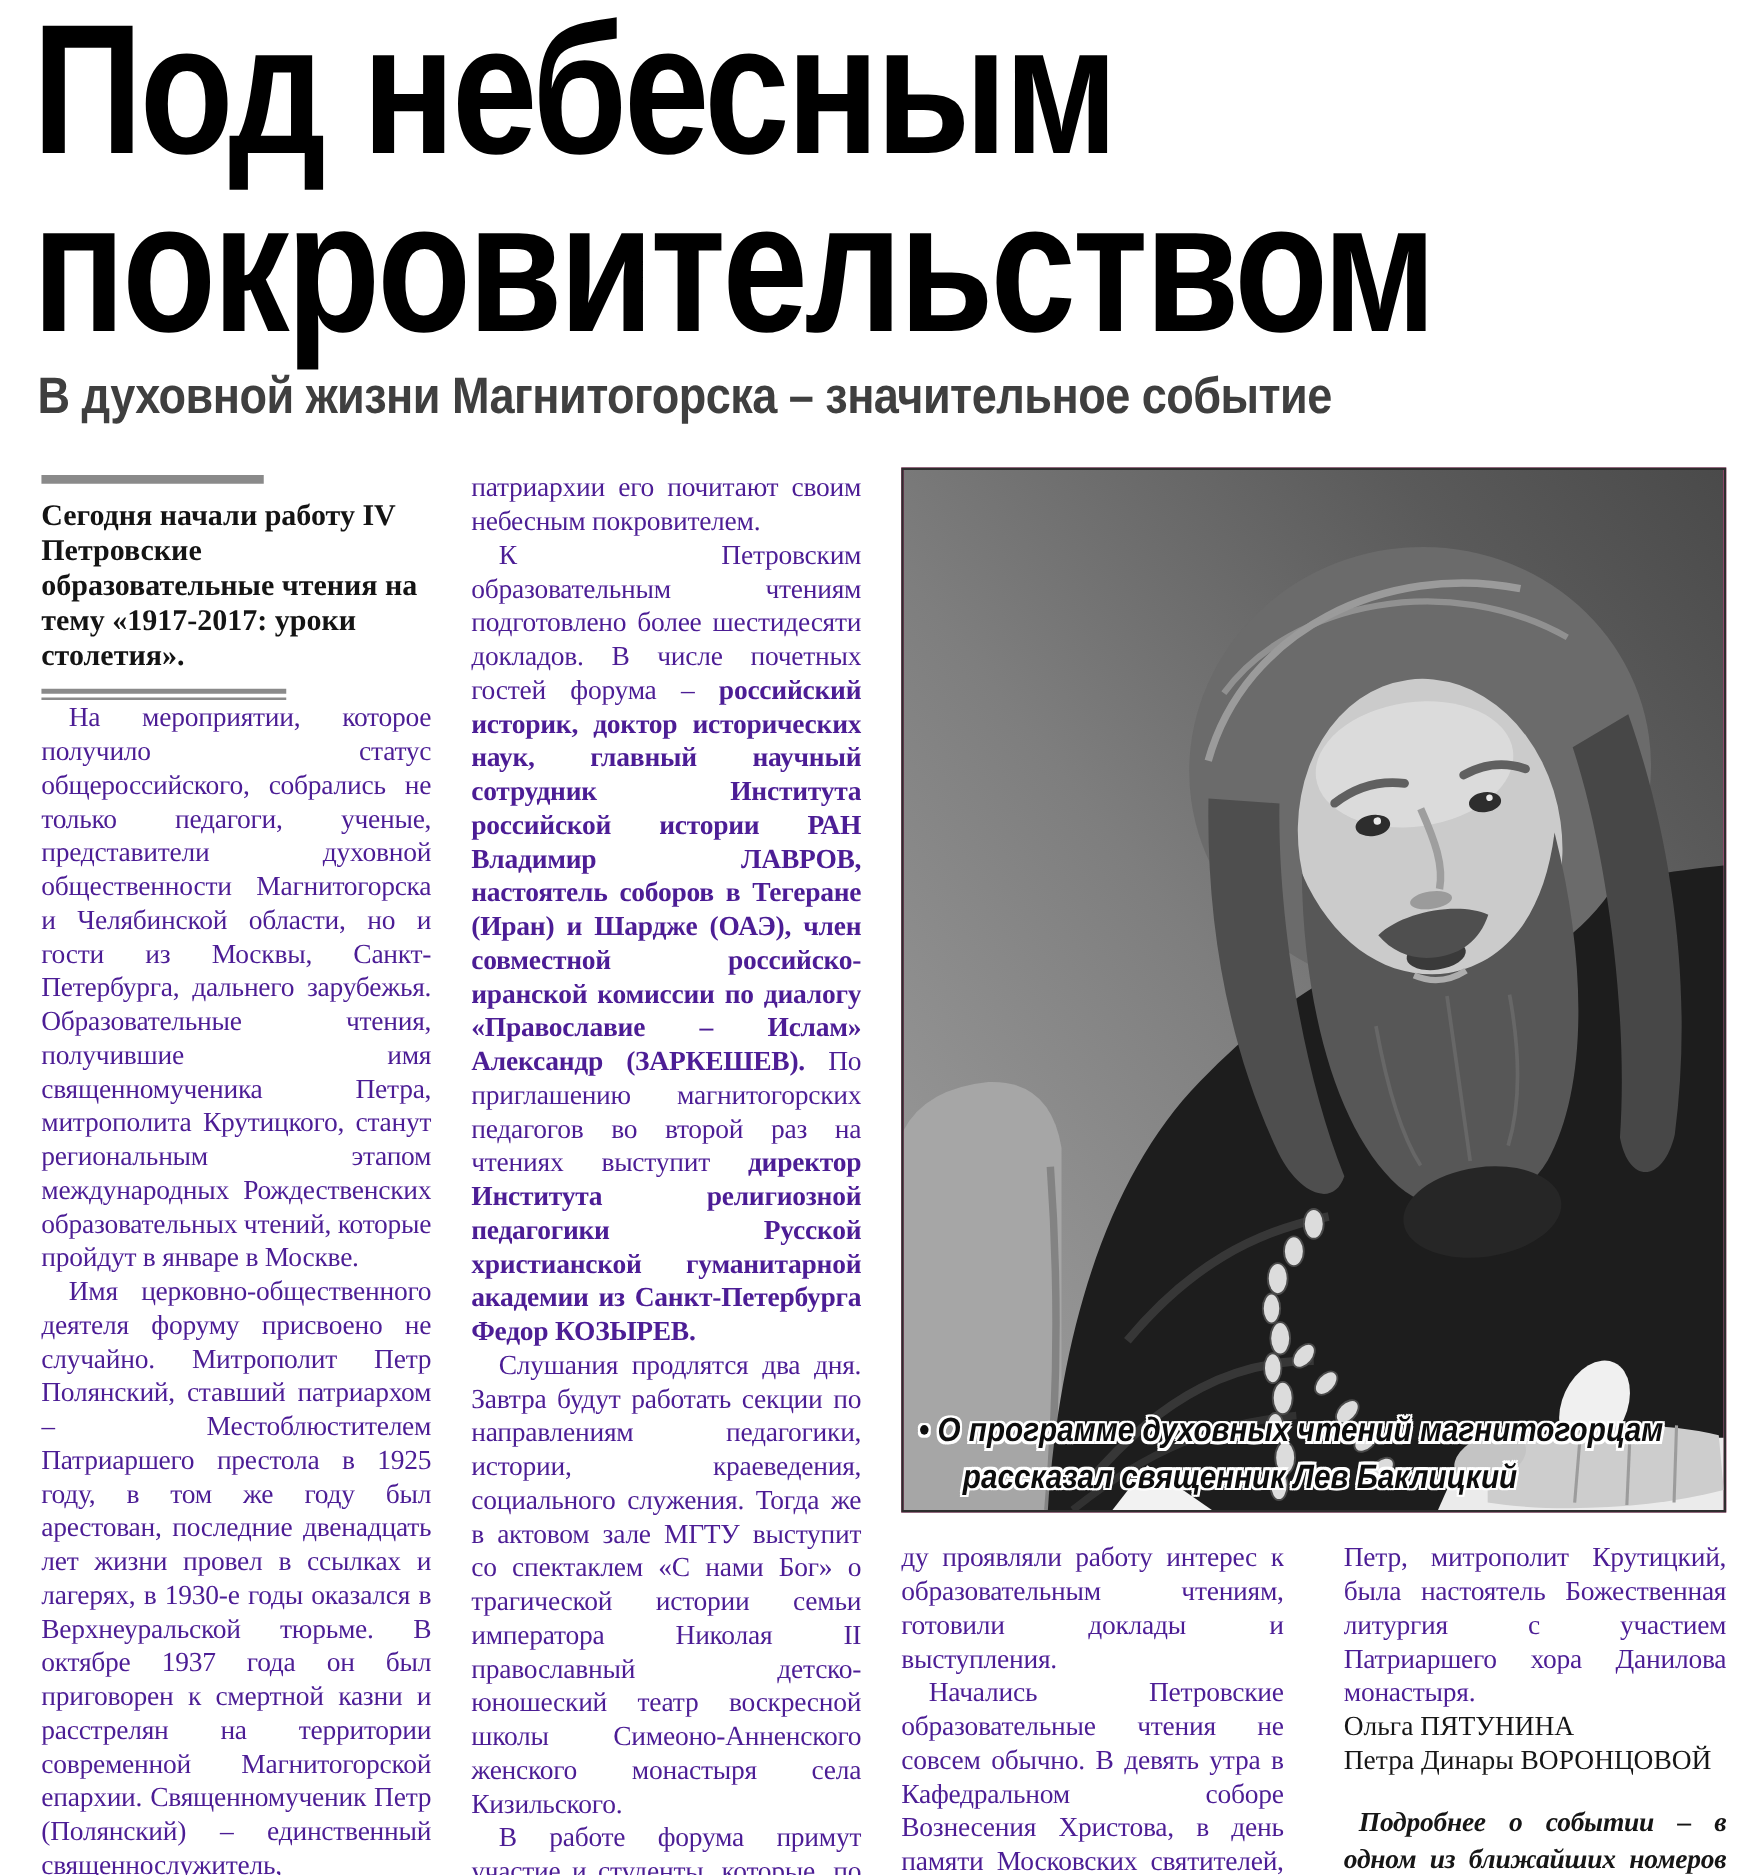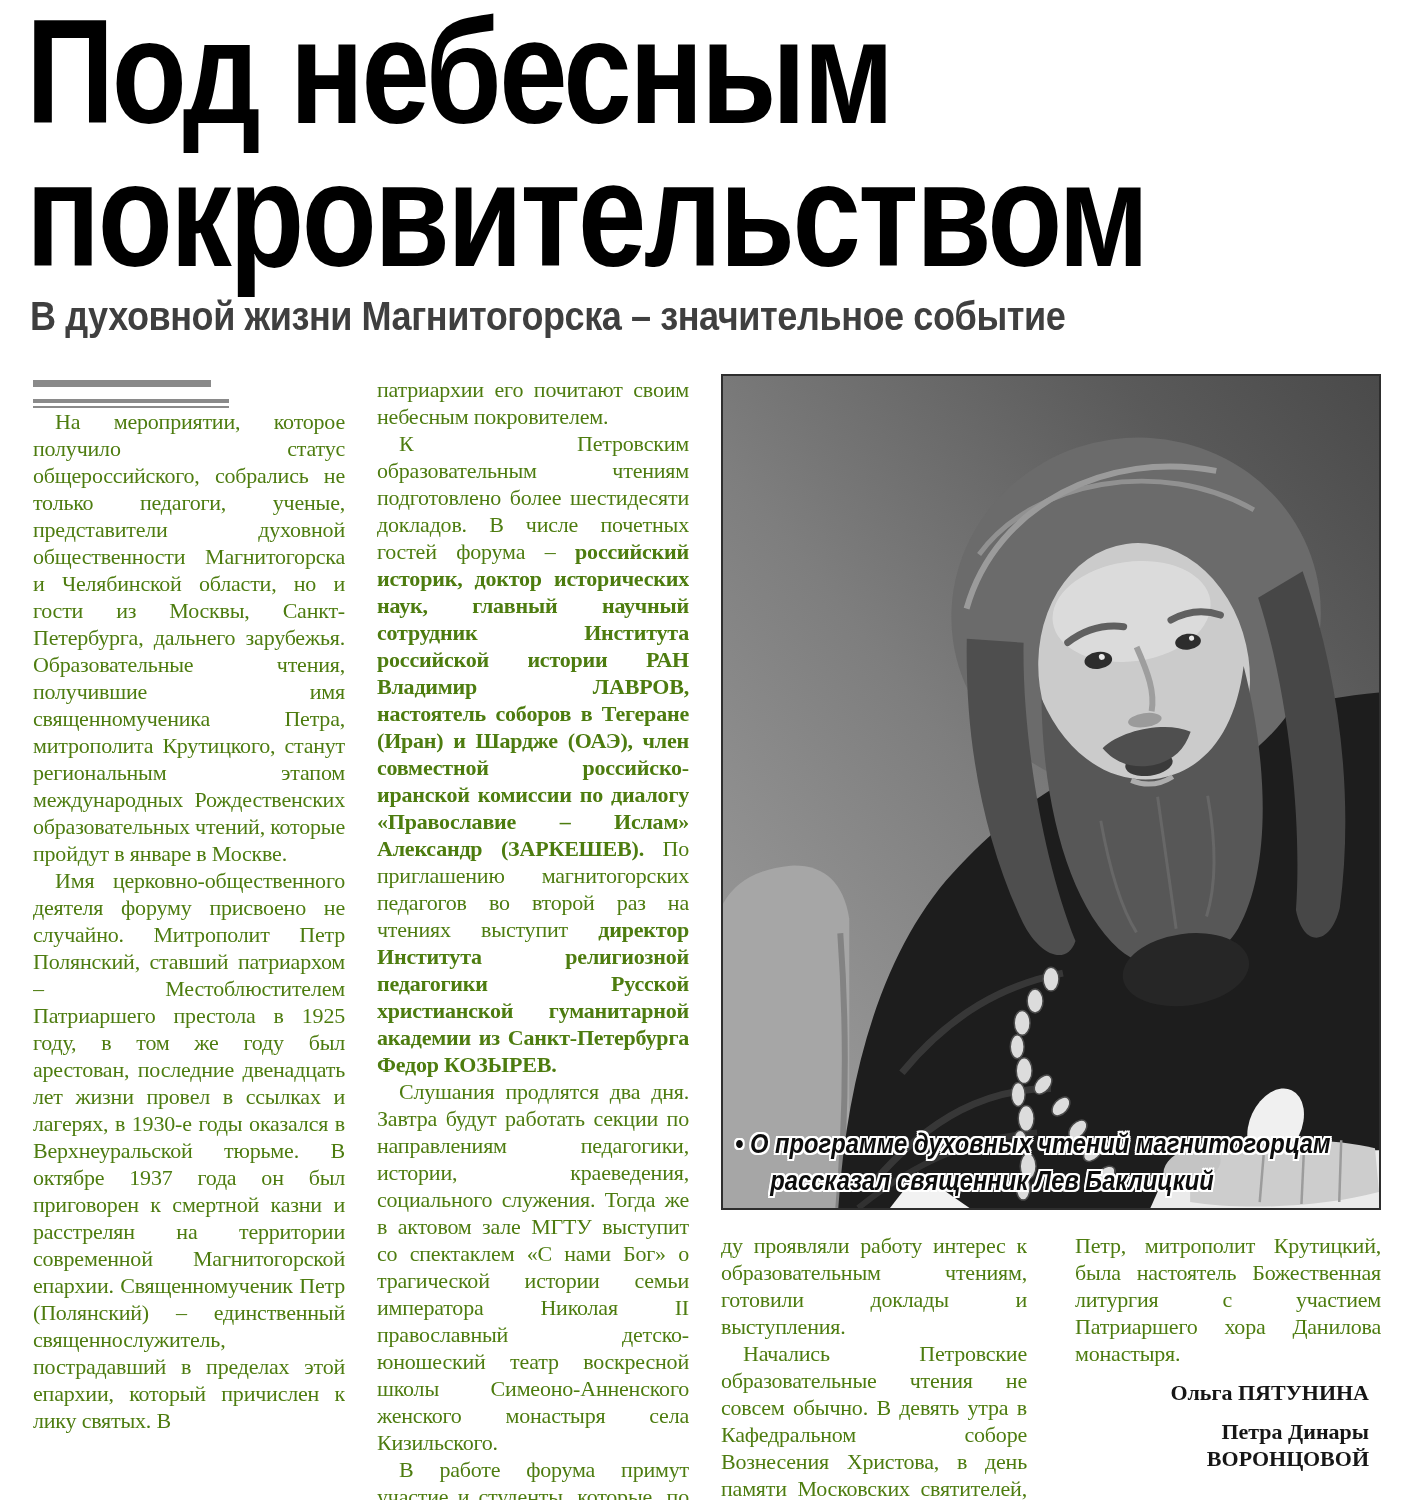--- a/index.html
+++ b/index.html
@@ -26,21 +26,21 @@
   
   .content {
     position:absolute; left:33px; top:374px; width:1348px; height:1126px;
     display:flex; gap:32px;
   }
   .col { width:312px; flex:none; overflow:hidden; }
   .col-2 { padding-top:2px; }
 
   .para {
     margin:0; font-size:22px; line-height:27px; letter-spacing:-0.2px;
-    text-align:justify; color:#4d7c0f;
+    text-align:justify; color:#4c1d95;
     -webkit-hyphens:auto; hyphens:auto;
   }
   .para.indent { text-indent:22px; }
   .b { font-weight:700; }
 
   
   .lead-bar { width:178px; height:7px; background:#8a8a8a; margin:6px 0 12px 0; }
   .lead {
     margin:0; padding-right:8px; font-weight:700; color:#141414;
     font-size:24px; line-height:28px; text-align:left;
@@ -66,38 +66,39 @@
     font-size:27px; line-height:37px; color:#0d0d0d;
     padding-left:40px; text-indent:-40px; margin:0;
     text-shadow:-2px -2px 0 #fff, 2px -2px 0 #fff, -2px 2px 0 #fff, 2px 2px 0 #fff,
                  0 -2px 0 #fff, 0 2px 0 #fff, -2px 0 0 #fff, 2px 0 0 #fff;
   }
 
   .sub-cols { display:flex; gap:48px; margin-top:22px; }
   .sub-col { width:306px; flex:none; overflow:hidden; }
 
   
-  .byline { margin:12px; font-size:22px; line-height:27px; font-weight:700; text-align:right; color:#161616; }
+  .byline { margin:0; font-size:22px; line-height:27px; font-weight:400; color:#161616; }
   .footer-note {
     margin:22px 0 0 0; font-size:22px; line-height:29px; letter-spacing:-0.2px;
     font-style:italic; font-weight:700; text-align:justify; text-indent:12px; color:#161616;
   }
 </style>
 </head>
 <body>
 
 <div class="page">
 
   <h1 class="headline">Под небесным покровительством</h1>
   <h2 class="subheadline">В духовной жизни Магнитогорска – значительное событие</h2>
 
   <div class="content">
 
     <div class="col col-1">
       <div class="lead-bar"></div>
+      <p class="lead">Сегодня начали работу IV Петровские образовательные чтения на тему «1917-2017: уроки столетия».</p>
       <div class="lead-rule"></div>
       <p class="para indent after-lead">На мероприятии, которое получило статус общероссийского, собрались не только педагоги, ученые, представители духовной общественности Магнитогорска и Челябинской области, но и гости из Москвы, Санкт-Петербурга, дальнего зарубежья. Образовательные чтения, получившие имя священномученика Петра, митрополита Крутицкого, станут региональным этапом международных Рождественских образовательных чтений, которые пройдут в январе в Москве.</p>
       <p class="para indent">Имя церковно-общественного деятеля форуму присвоено не случайно. Митрополит Петр Полянский, ставший патриархом – Местоблюстителем Патриаршего престола в 1925 году, в том же году был арестован, последние двенадцать лет жизни провел в ссылках и лагерях, в 1930-е годы оказался в Верхнеуральской тюрьме. В октябре 1937 года он был приговорен к смертной казни и расстрелян на территории современной Магнитогорской епархии. Священномученик Петр (Полянский) – единственный священнослужитель, пострадавший в пределах этой епархии, который причислен к лику святых. В</p>
     </div>
 
     <div class="col col-2">
       <p class="para">патриархии его почитают своим небесным покровителем.</p>
       <p class="para indent"><span>К Петровским образовательным чтениям подготовлено более шестидесяти докладов. В числе почетных гостей форума – </span><span class="b">российский историк, доктор исторических наук, главный научный сотрудник Института российской истории РАН Владимир ЛАВРОВ, настоятель соборов в Тегеране (Иран) и Шардже (ОАЭ), член совместной российско-иранской комиссии по диалогу «Православие – Ислам» Александр (ЗАРКЕШЕВ).</span><span> По приглашению магнитогорских педагогов во второй раз на чтениях выступит </span><span class="b">директор Института религиозной педагогики Русской христианской гуманитарной академии из Санкт-Петербурга Федор КОЗЫРЕВ.</span></p>
       <p class="para indent">Слушания продлятся два дня. Завтра будут работать секции по направлениям педагогики, истории, краеведения, социального служения. Тогда же в актовом зале МГТУ выступит со спектаклем «С нами Бог» о трагической истории семьи императора Николая II православный детско-юношеский театр воскресной школы Симеоно-Анненского женского монастыря села Кизильского.</p>
       <p class="para indent"><span>В работе форума примут участие и студенты, которые, по словам </span></p>

